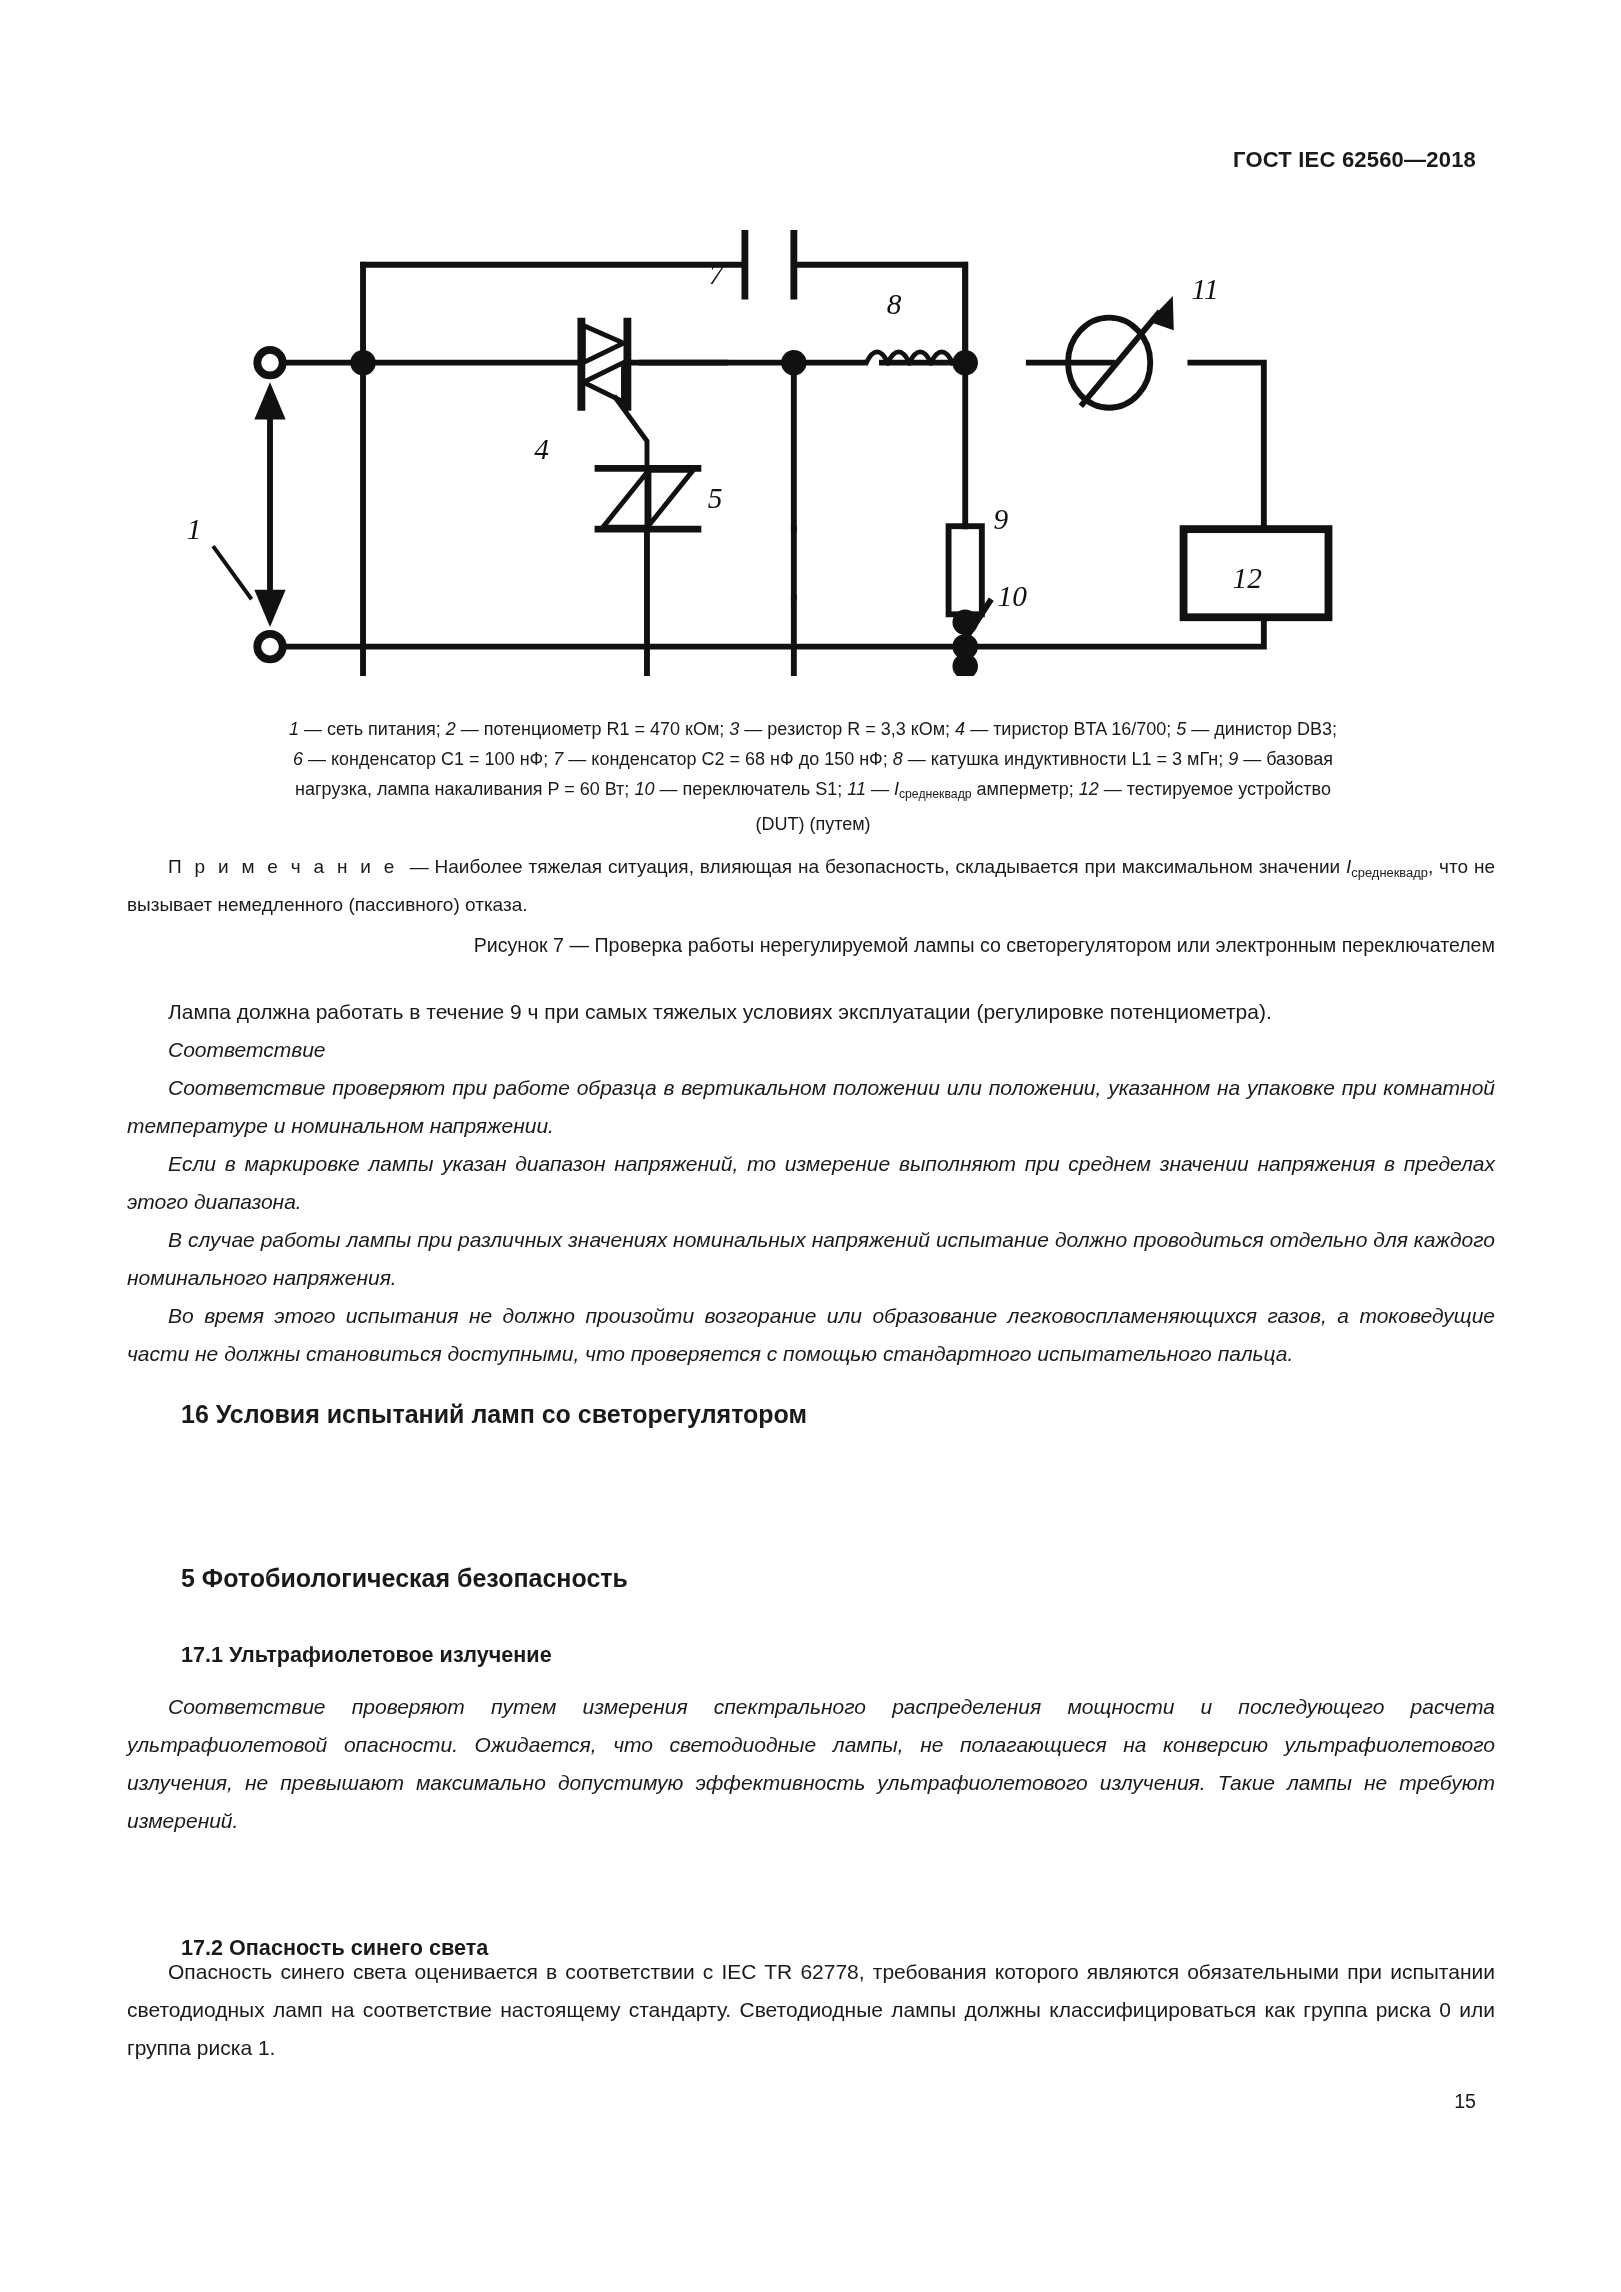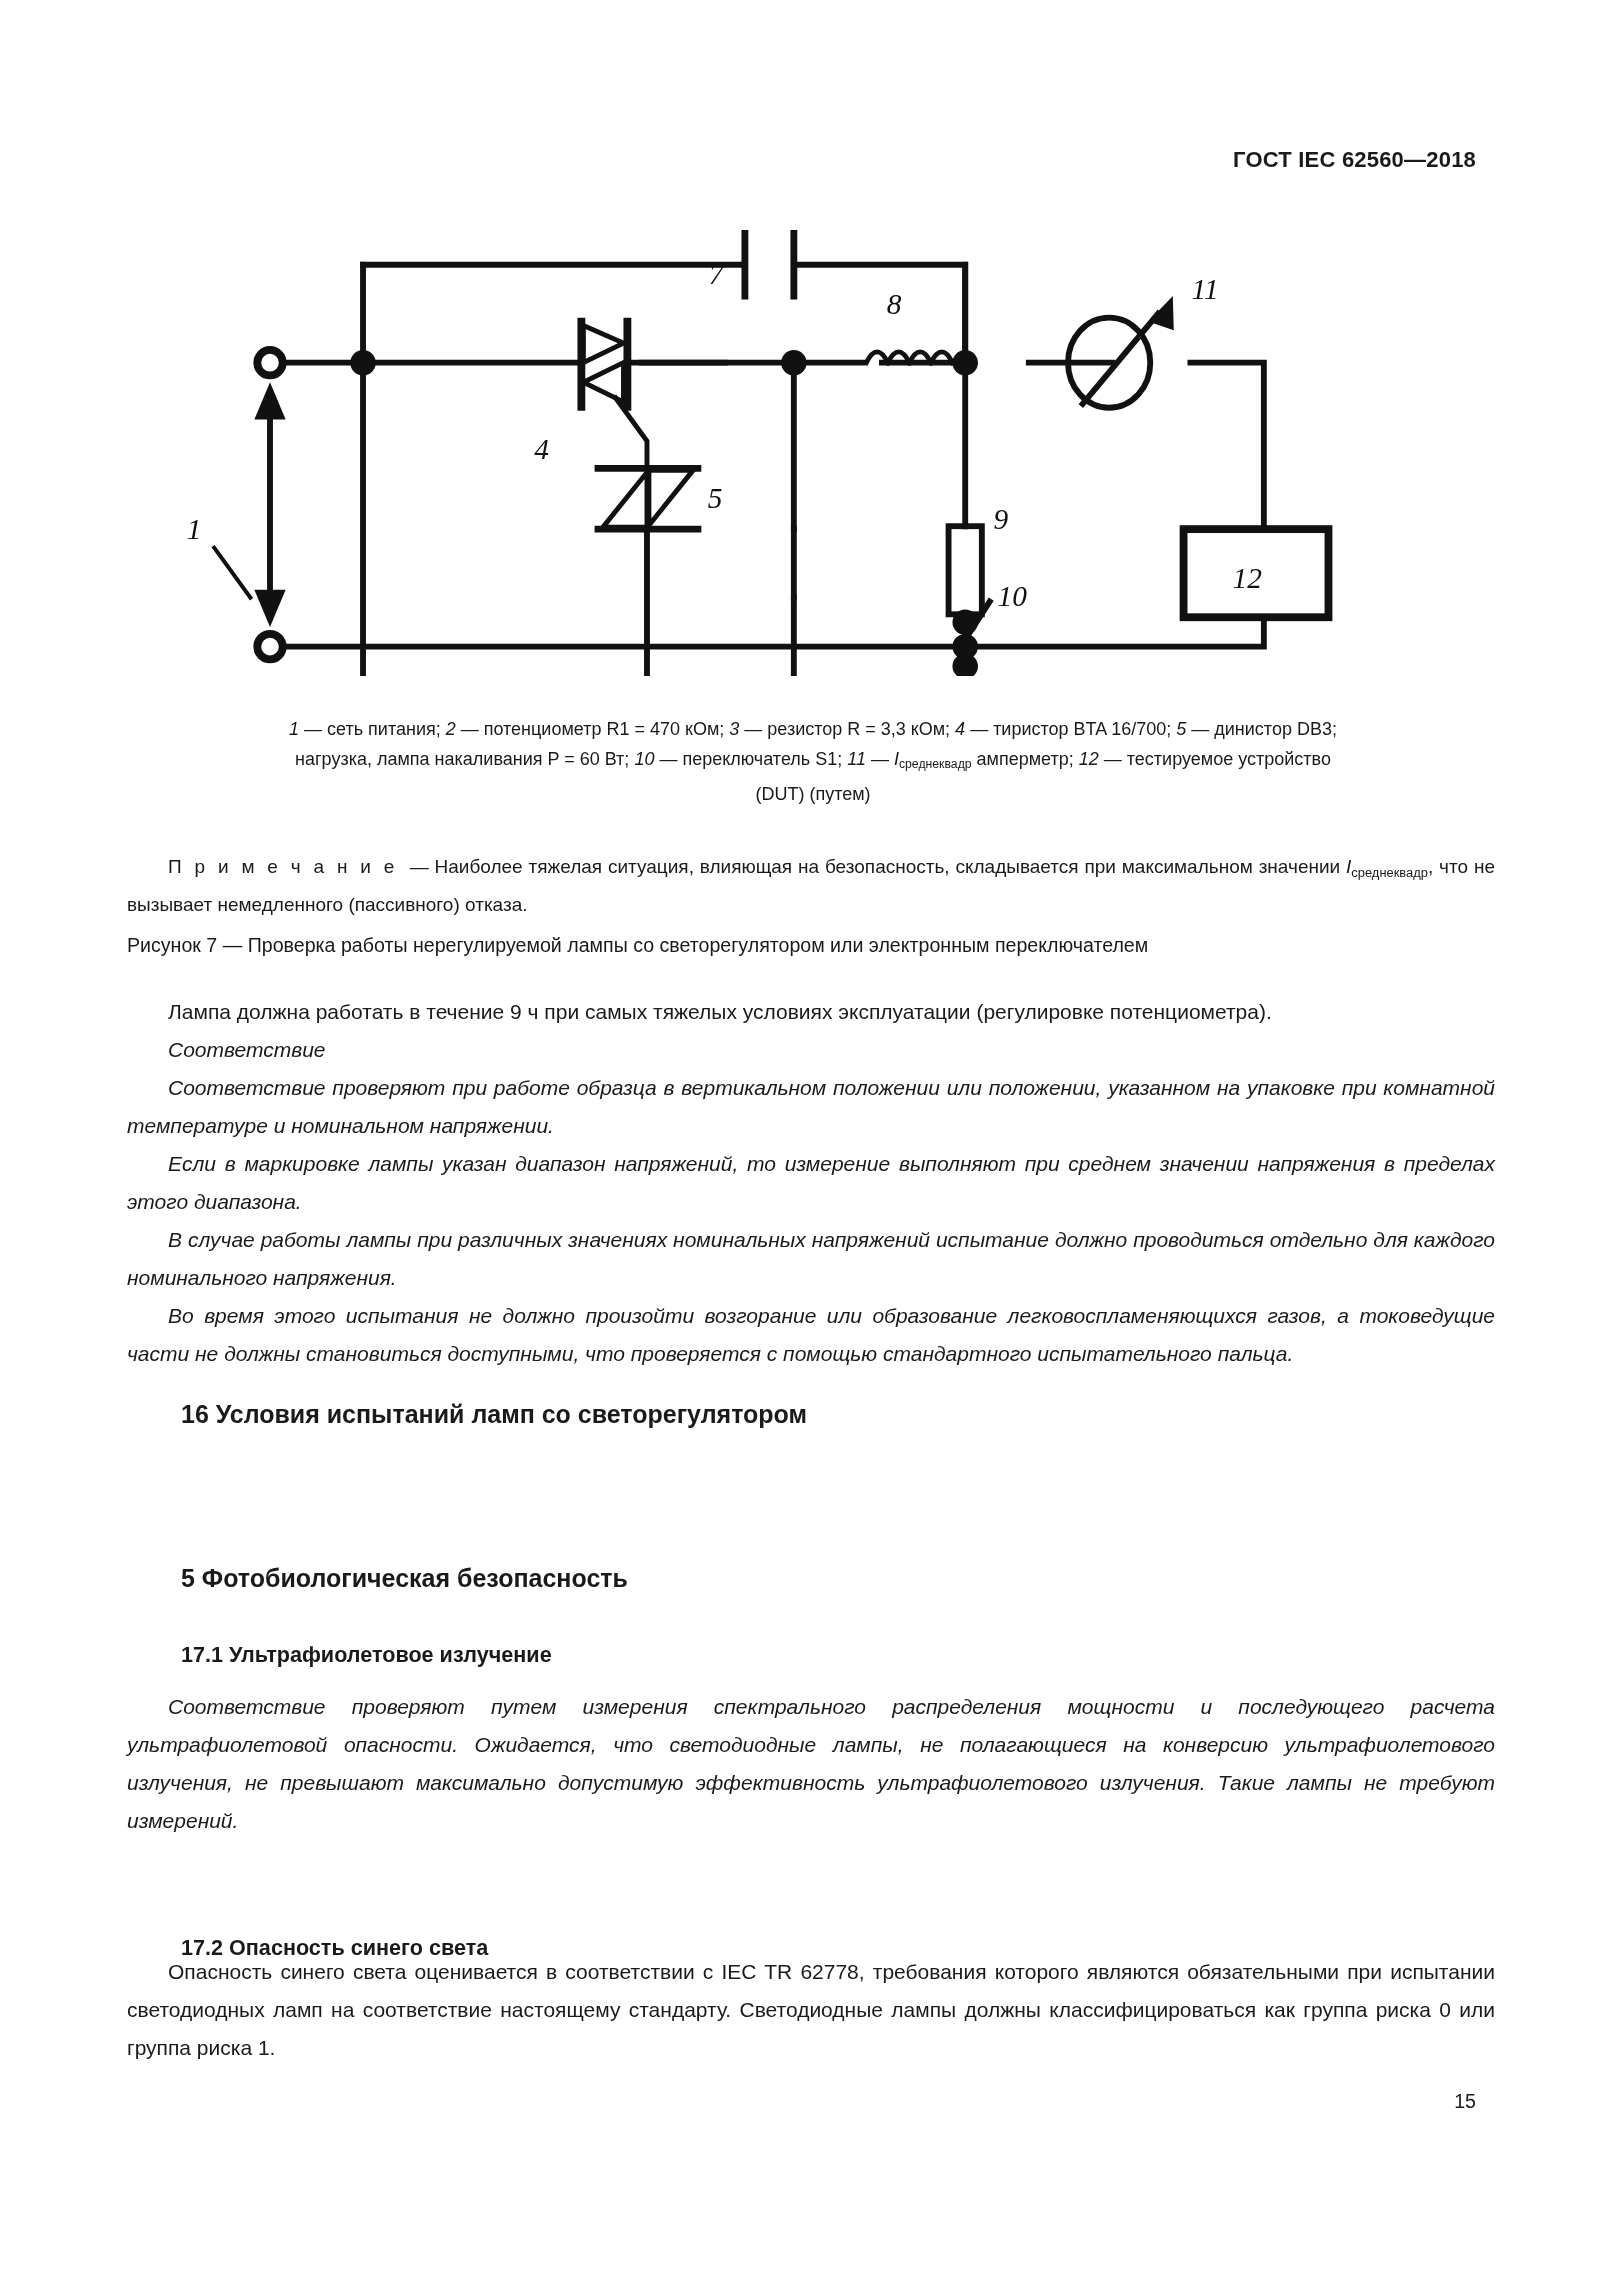--- a/index.html
+++ b/index.html
@@ -74,21 +74,21 @@
   }
   .note .sp { letter-spacing: 3.5px; }
 
   .fig-title {
     position: absolute;
     left: 127px;
     top: 929px;
     width: 1368px;
     font-size: 19.6px;
     line-height: 32px;
-    text-align: left;
+    text-align: right;
   }
 
   
   .body-block {
     position: absolute;
     left: 127px;
     width: 1368px;
     font-size: 21px;
     line-height: 38px;
     text-align: justify;
@@ -231,20 +231,21 @@
         <text x="1014" y="330">9</text>
         <text x="1018" y="408">10</text>
         <text x="1216" y="95">11</text>
         <text x="1258" y="390">12</text>
       </g>
     </svg>
   </div>
 
   <div class="fig-key">
     <span class="ln"><i>1</i> — сеть питания; <i>2</i> — потенциометр R1 = 470 кОм; <i>3</i> — резистор R = 3,3 кОм; <i>4</i> — тиристор BTA 16/700; <i>5</i> — динистор DB3;</span>
+    <span class="ln"><i>6</i> — конденсатор C1 = 100 нФ; <i>7</i> — конденсатор C2 = 68 нФ до 150 нФ; <i>8</i> — катушка индуктивности L1 = 3 мГн; <i>9</i> — базовая</span>
     <span class="ln">нагрузка, лампа накаливания P = 60 Вт; <i>10</i> — переключатель S1; <i>11</i> — <i>I</i><sub>среднеквадр</sub> амперметр; <i>12</i> — тестируемое устройство</span>
     <span class="ln">(DUT) (путем)</span>
   </div>
 
   <div class="note">
     <span style="display:inline-block;width:41px;"></span><span class="sp">П р и м е ч а н и е</span> &nbsp;— Наиболее тяжелая ситуация, влияющая на безопасность, складывается при максимальном значении <i>I</i><sub>среднеквадр</sub>, что не вызывает немедленного (пассивного) отказа.
   </div>
 
   <div class="fig-title">Рисунок 7 — Проверка работы нерегулируемой лампы со светорегулятором или электронным переключателем</div>
 

